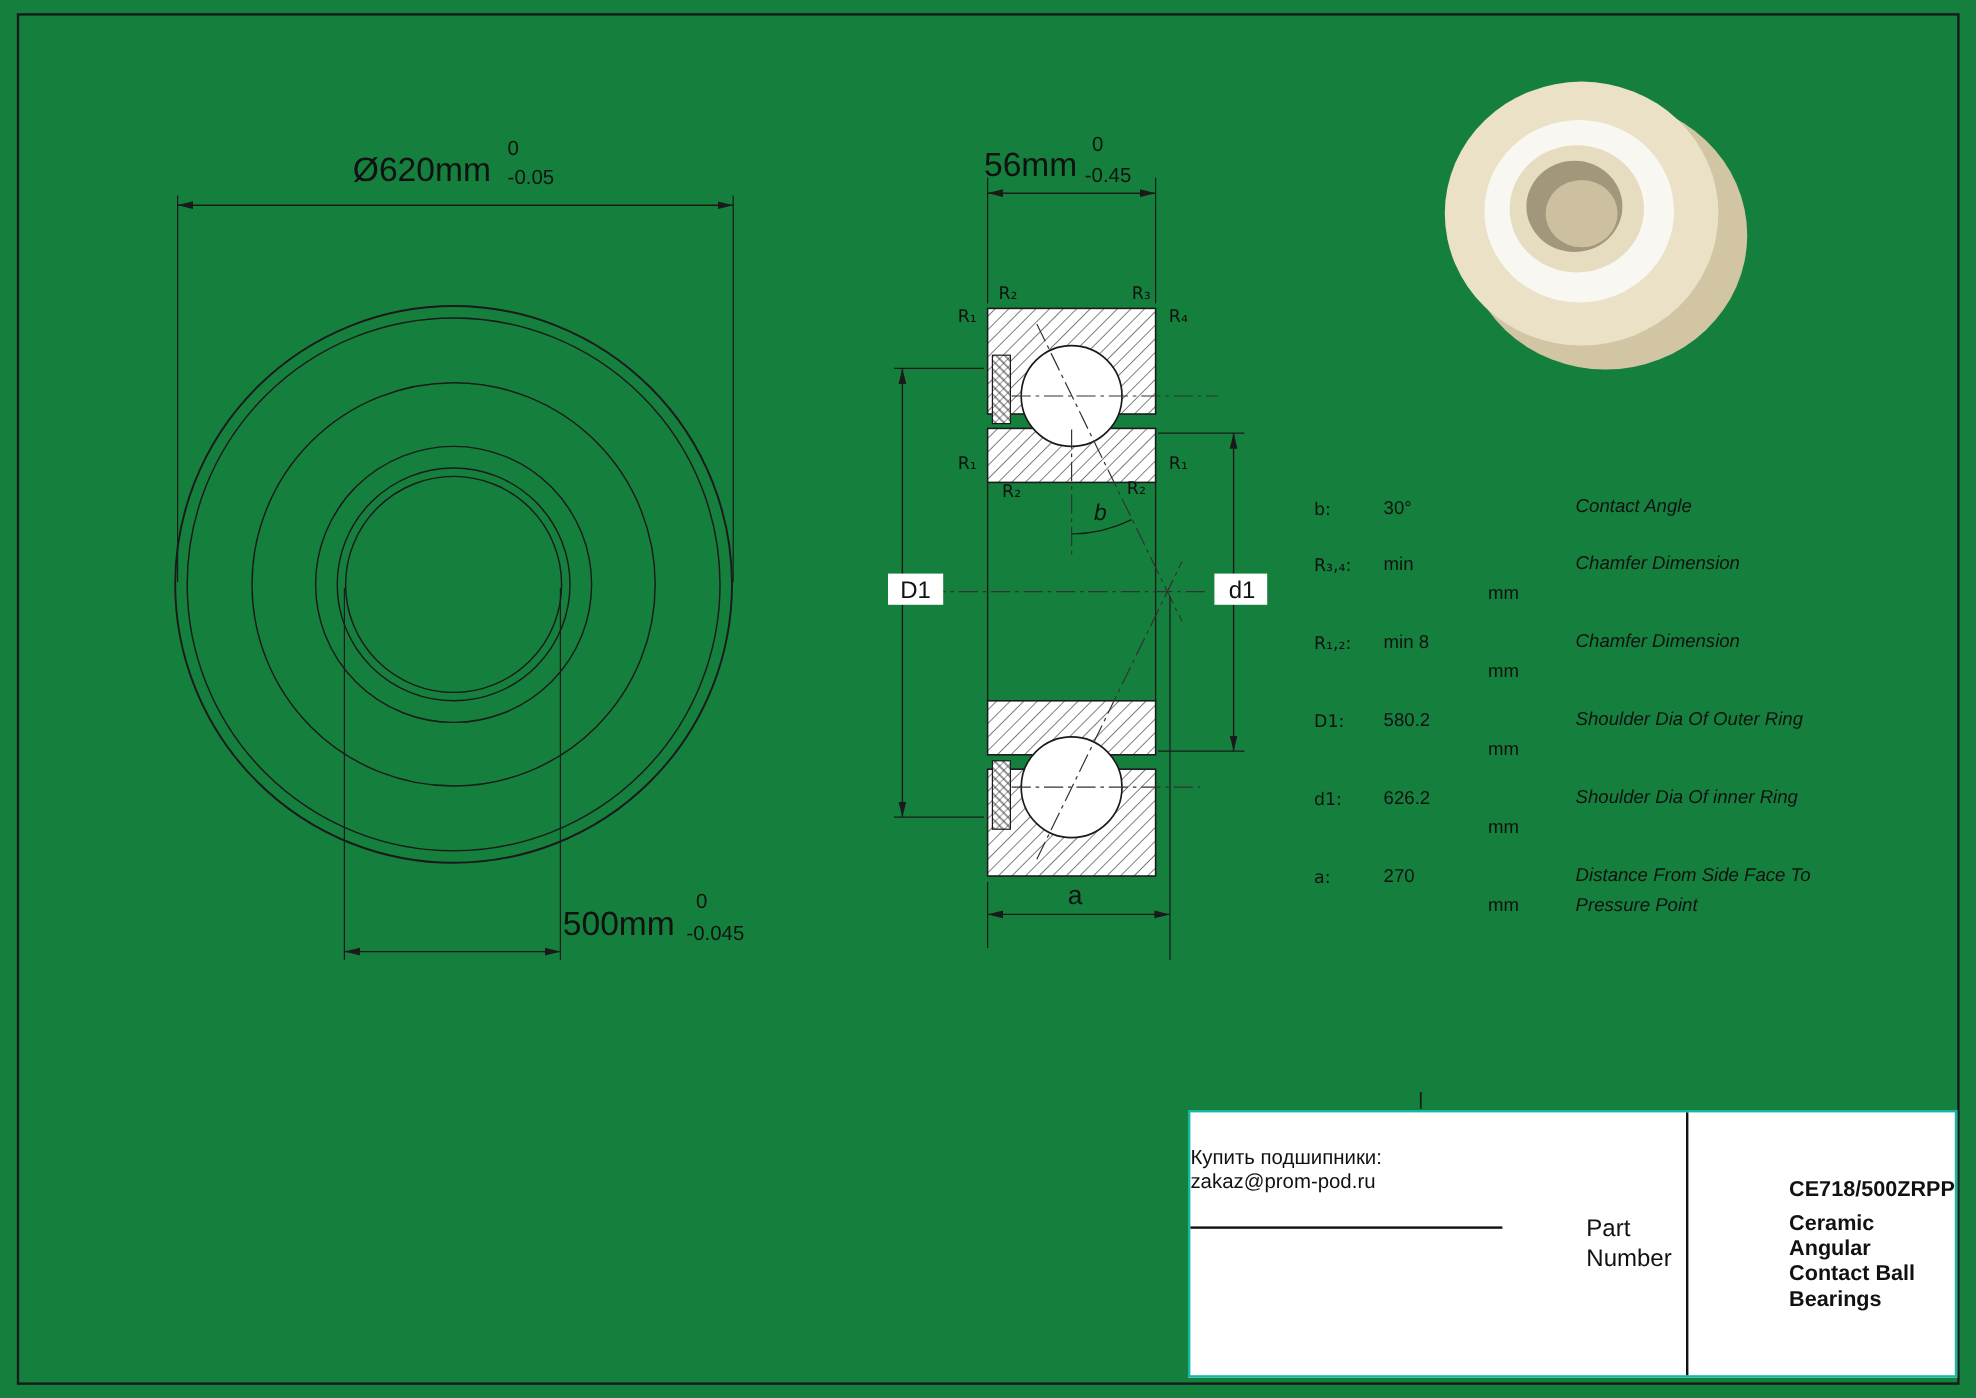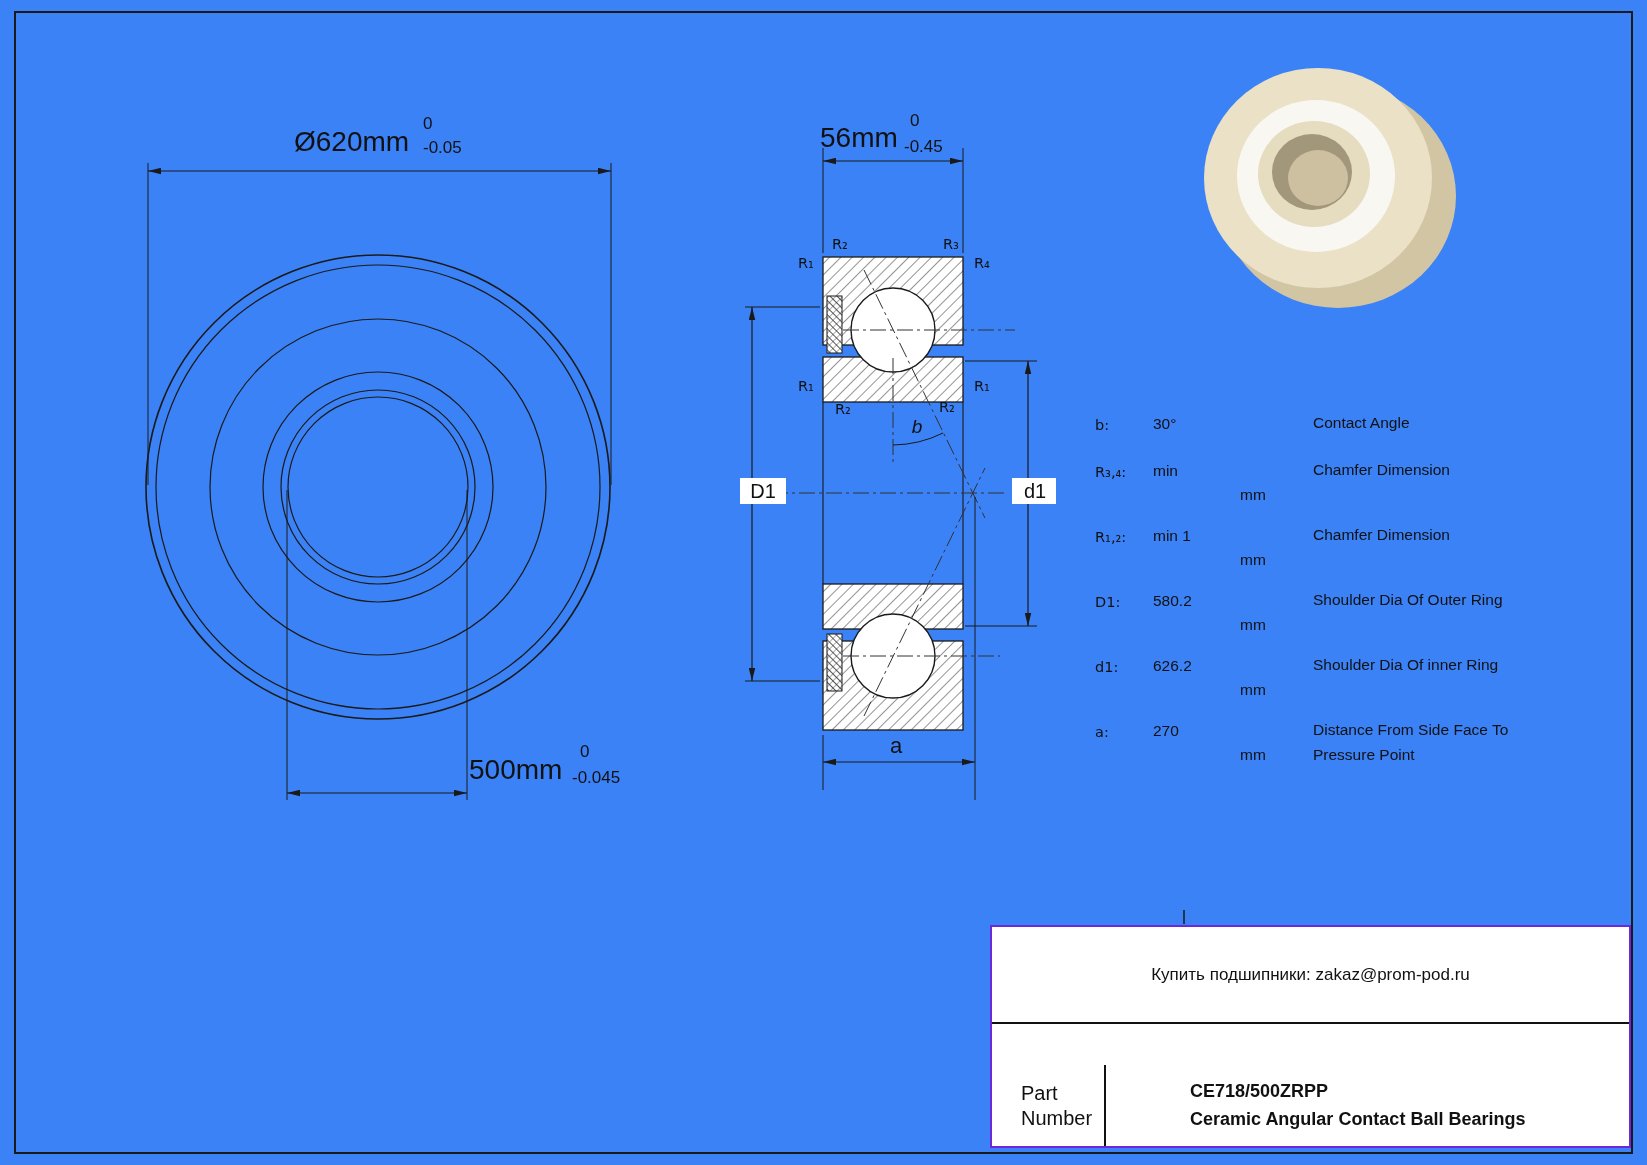--- a/index.html
+++ b/index.html
@@ -1,36 +1,36 @@
 <!DOCTYPE html>
 <html><head>
 <meta charset="utf-8">
 <style>
   html,body{margin:0;padding:0;background:#ffffff;}
-  .sheet{position:relative;width:1647px;height:1165px;background:#3b82f6;
+  .sheet{position:relative;width:1647px;height:1165px;background:#15803d;
          font-family:"Liberation Sans",sans-serif;overflow:hidden;}
   .sheet svg{position:absolute;left:0;top:0;}
   svg text{fill:#111;font-family:"Liberation Sans",sans-serif;}
   text.dim-main{font-size:28px;}
   text.dim-tol{font-size:17px;}
   text.r-label{font-size:14.5px;font-family:"DejaVu Sans",sans-serif;}
   text.axis-label{font-size:20px;}
   text.axis-label-big{font-size:22px;}
   text.angle-label{font-size:19px;font-style:italic;}
 
   .spec-table{position:absolute;left:1095px;top:415px;width:500px;font-size:15.5px;color:#111;}
   .spec-row{display:flex;align-items:flex-start;margin-bottom:23px;}
   .spec-key{width:58px;font-family:"DejaVu Sans",sans-serif;font-size:14.5px;padding-top:2px;}
   .spec-value{width:87px;}
   .spec-unit{width:73px;margin-top:24px;}
-  .spec-desc{width:260px;line-height:1.6;margin-top:-4px;}
+  .spec-desc{width:260px;line-height:1.6;margin-top:-4px;font-style:italic;}
 
   .title-block{position:absolute;left:990px;top:925px;width:641px;height:223px;
-               border:2px solid #6d28d9;box-sizing:border-box;color:#111;
-               display:flex;flex-direction:column;background:#fff;gap:41px;}
+               border:2px solid #14b8a6;box-sizing:border-box;color:#111;
+               display:flex;flex-direction:row;background:#fff;gap:41px;}
   .tb-top{height:95px;border-bottom:2px solid #111;display:flex;align-items:center;
           justify-content:center;font-size:17px;}
   .tb-bottom{flex:1;display:flex;}
   .tb-part-label{width:114px;border-right:2px solid #111;display:flex;align-items:center;
                  padding-left:29px;font-size:20px;line-height:1.25;box-sizing:border-box;}
   .tb-part-info{flex:1;display:flex;flex-direction:column;justify-content:center;
                 padding-left:84px;font-size:18px;gap:7px;font-weight:bold;}
 </style>
 </head>
 <body>
@@ -169,21 +169,21 @@
       <div class="spec-desc">Contact Angle</div>
     </div>
     <div class="spec-row">
       <div class="spec-key">R₃,₄:</div>
       <div class="spec-value">min</div>
       <div class="spec-unit">mm</div>
       <div class="spec-desc">Chamfer Dimension</div>
     </div>
     <div class="spec-row">
       <div class="spec-key">R₁,₂:</div>
-      <div class="spec-value">min  1</div>
+      <div class="spec-value">min  8</div>
       <div class="spec-unit">mm</div>
       <div class="spec-desc">Chamfer Dimension</div>
     </div>
     <div class="spec-row">
       <div class="spec-key">D1:</div>
       <div class="spec-value">580.2</div>
       <div class="spec-unit">mm</div>
       <div class="spec-desc">Shoulder Dia Of Outer Ring</div>
     </div>
     <div class="spec-row">

